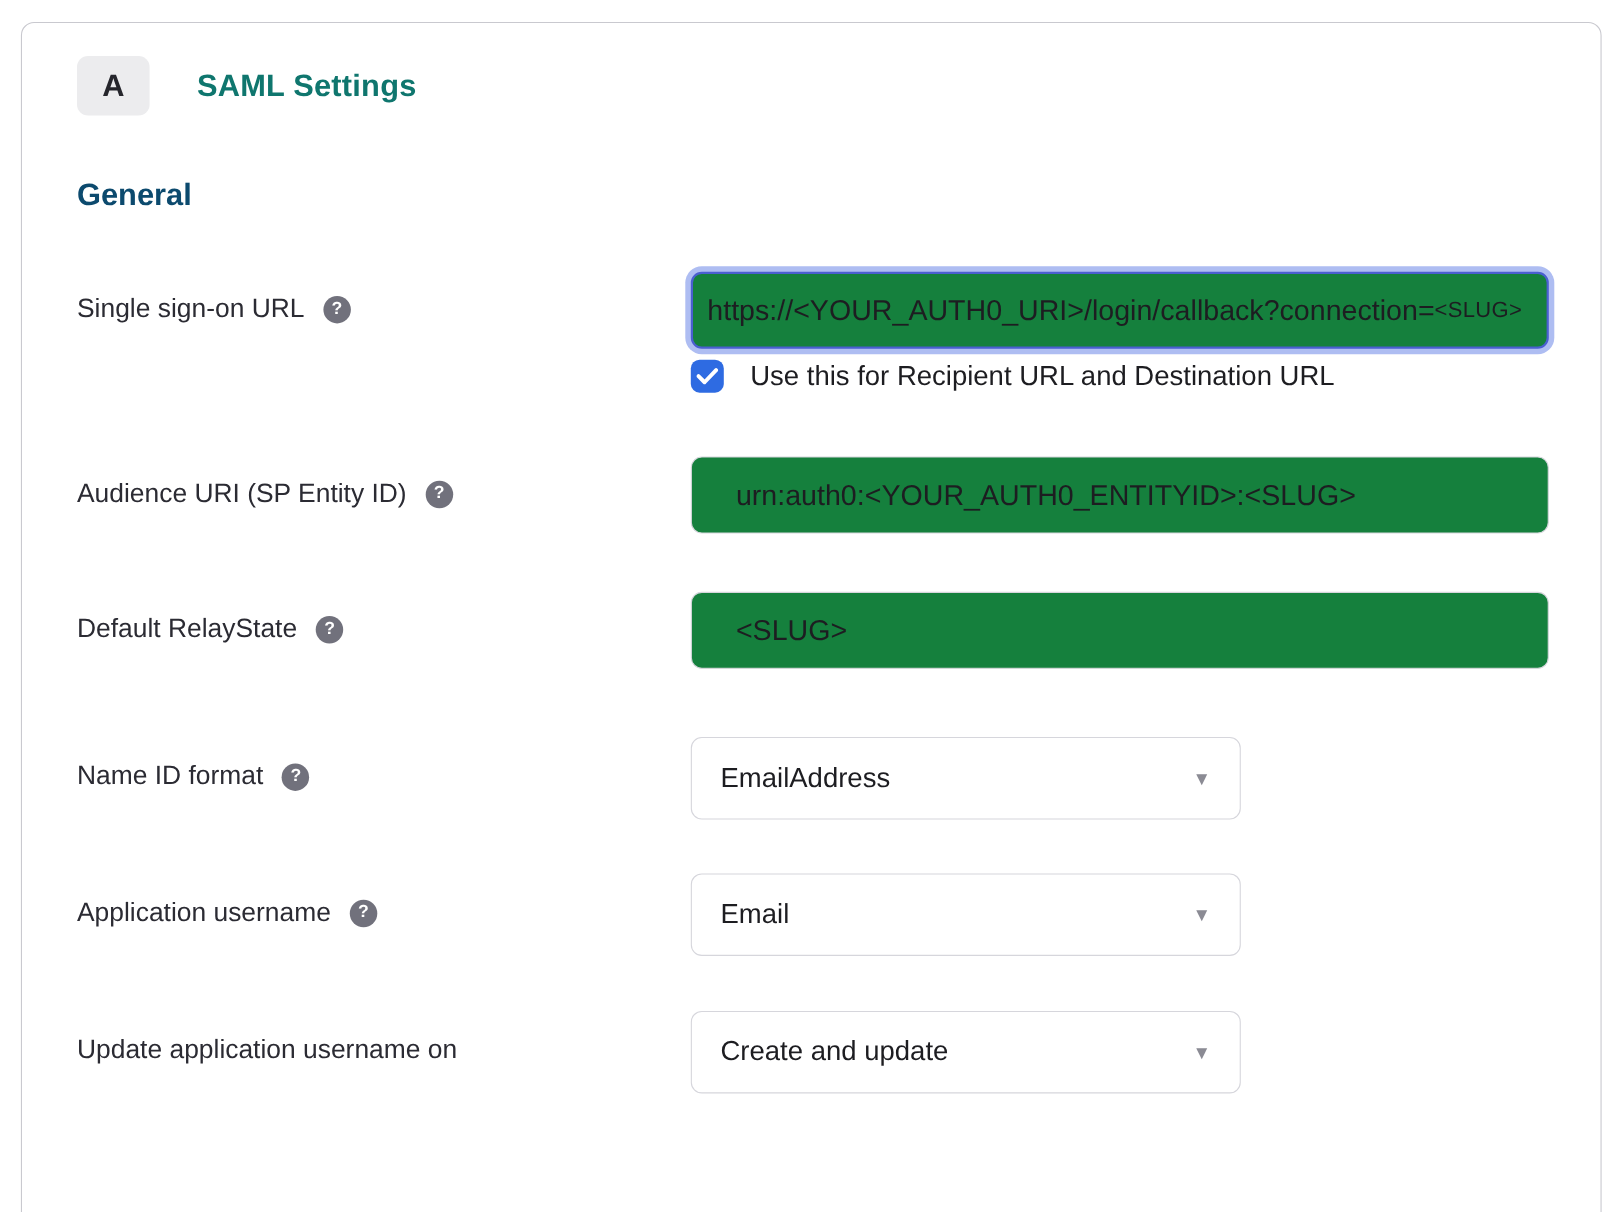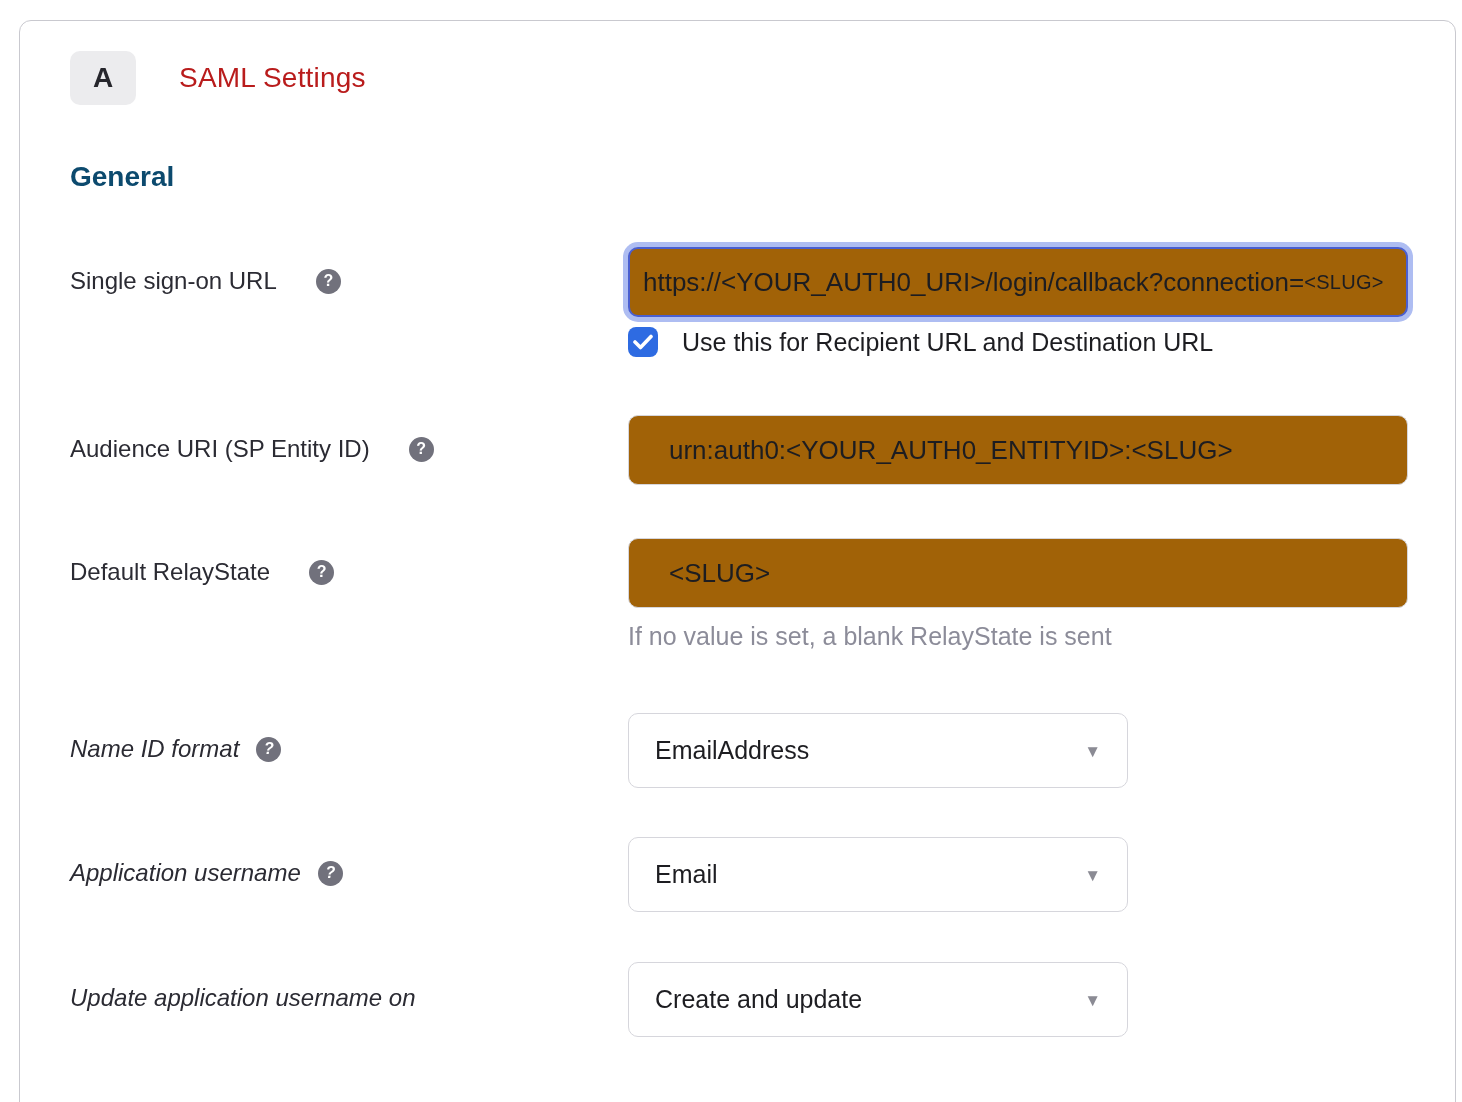--- a/index.html
+++ b/index.html
@@ -26,58 +26,58 @@
   }
   .step-badge {
     width: 66px; height: 54px;
     background: #ececee;
     border-radius: 10px;
     display: flex; align-items: center; justify-content: center;
     font-size: 28px; font-weight: 700; color: #26262c;
   }
   .card-title {
     margin-left: 43px;
-    font-size: 28px; font-weight: 400; color: #b91c1c;
+    font-size: 28px; font-weight: 700; color: #0f766e;
     letter-spacing: 0.2px;
   }
   .section-heading {
     font-size: 28px; font-weight: 700; color: #0c4a6e;
     margin-bottom: 54px;
   }
   
   .form-row {
     display: flex;
     align-items: flex-start;
   }
   .label-col {
     width: 558px;
     flex: 0 0 558px;
     display: flex; align-items: center;
     font-size: 24px; color: #2b2b33;
   }
-  .label-col.pad-input { padding-top: 20px; gap: 22px; }
-  .label-col.pad-select { padding-top: 22px; font-style: italic; }
+  .label-col.pad-input { padding-top: 20px; }
+  .label-col.pad-select { padding-top: 22px; }
   .help-icon {
     width: 25px; height: 25px;
     margin-left: 17px;
     background: #71717c;
     border-radius: 50%;
     color: #ffffff;
     font-size: 16px; font-weight: 700;
     display: inline-flex; align-items: center; justify-content: center;
     flex: 0 0 25px;
     cursor: default;
   }
   .control-col { flex: 1 1 auto; }
   
   .text-input {
     width: 780px; height: 70px;
     border: 1px solid #d6d6dc;
     border-radius: 10px;
-    background: #a16207;
+    background: #15803d;
     display: flex; align-items: center;
     padding: 0 22px 0 40px;
     font-size: 26px; color: #1d1d21;
     white-space: nowrap; overflow: hidden;
   }
   .text-input.focused {
     border: 2px solid #4a5fd0;
     box-shadow: 0 0 0 5px #aebdf2;
     padding-left: 13px;
   }
@@ -180,21 +180,20 @@
 
   <div class="form-row row-relay">
     <div class="label-col pad-input">
       <span>Default RelayState</span>
       <span class="help-icon">?</span>
     </div>
     <div class="control-col">
       <div class="text-input" role="textbox">
         <span>&lt;SLUG&gt;</span>
       </div>
-      <div class="helper-text">If no value is set, a blank RelayState is sent</div>
     </div>
   </div>
 
   <div class="form-row row-nameid">
     <div class="label-col pad-select">
       <span>Name ID format</span>
       <span class="help-icon">?</span>
     </div>
     <div class="control-col">
       <div class="select-box" role="combobox">

